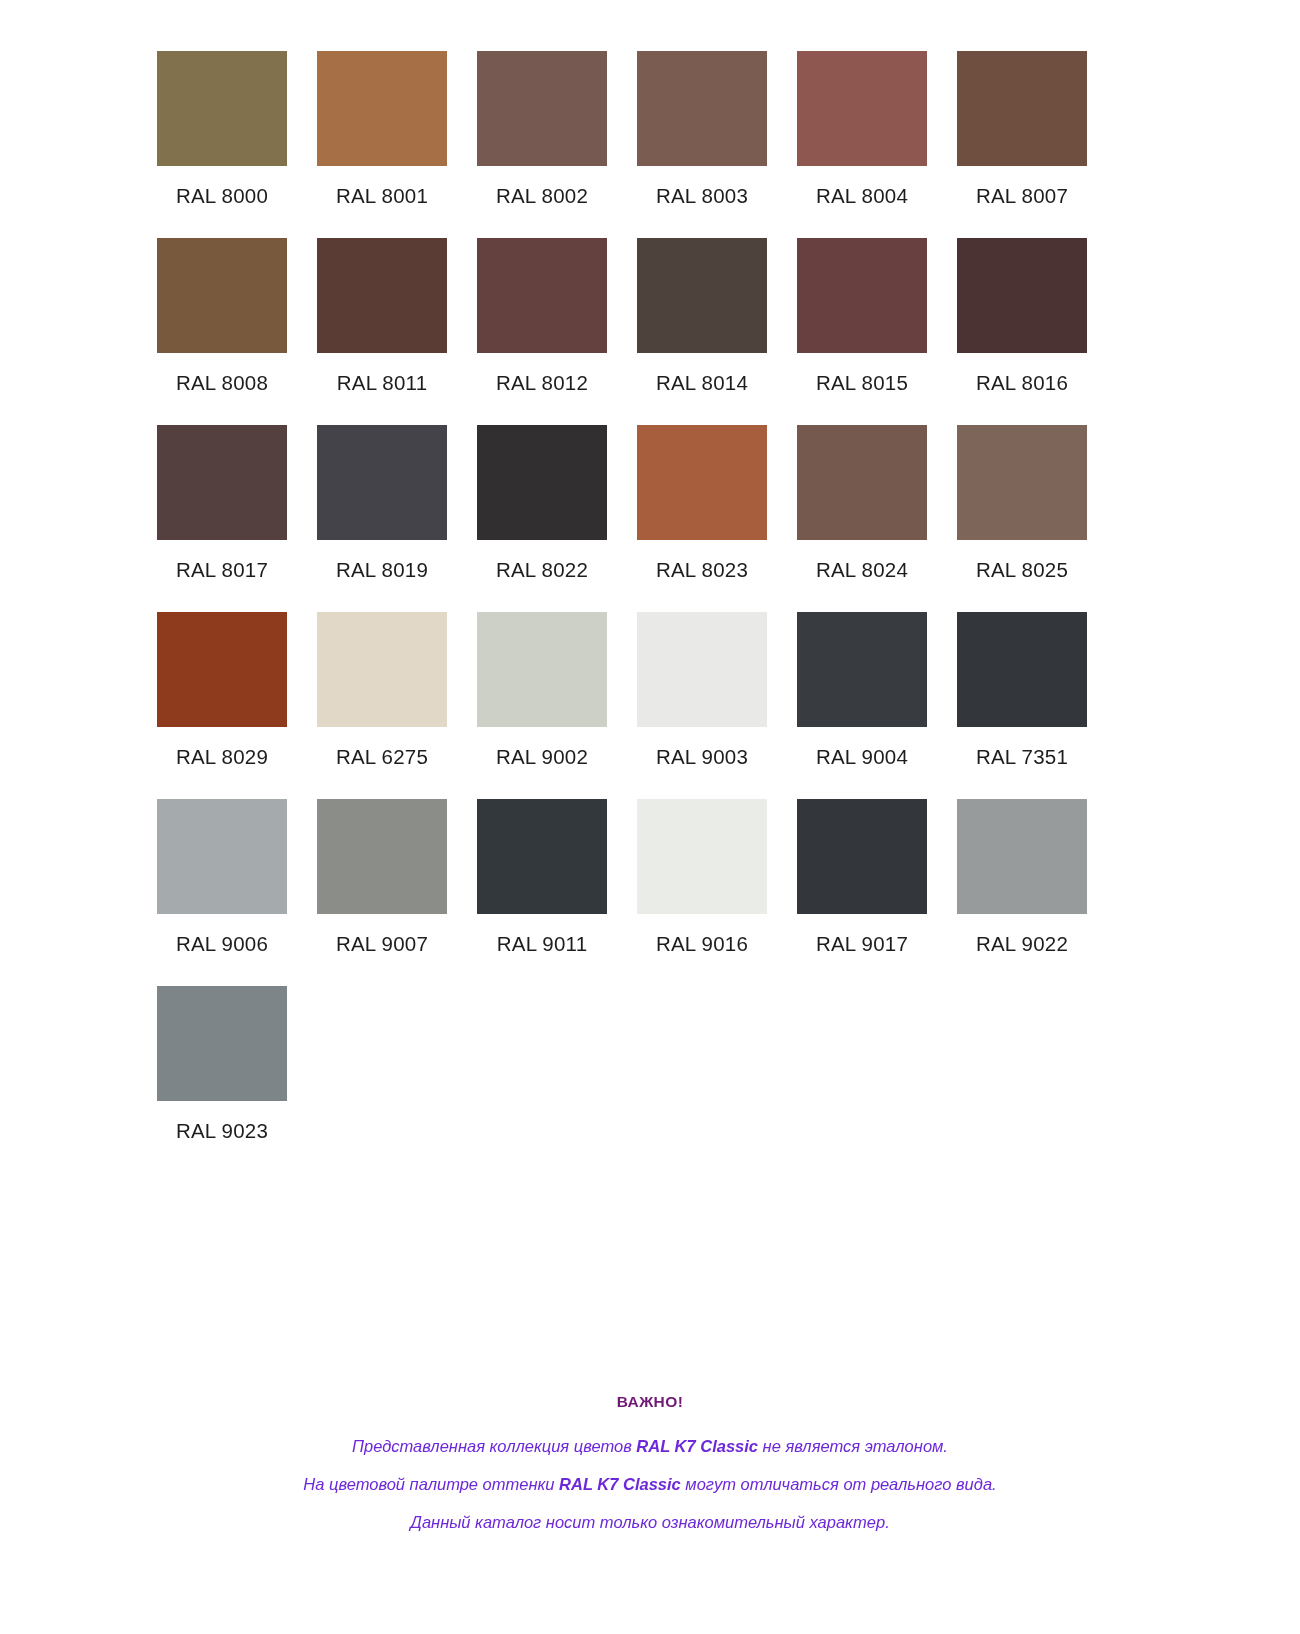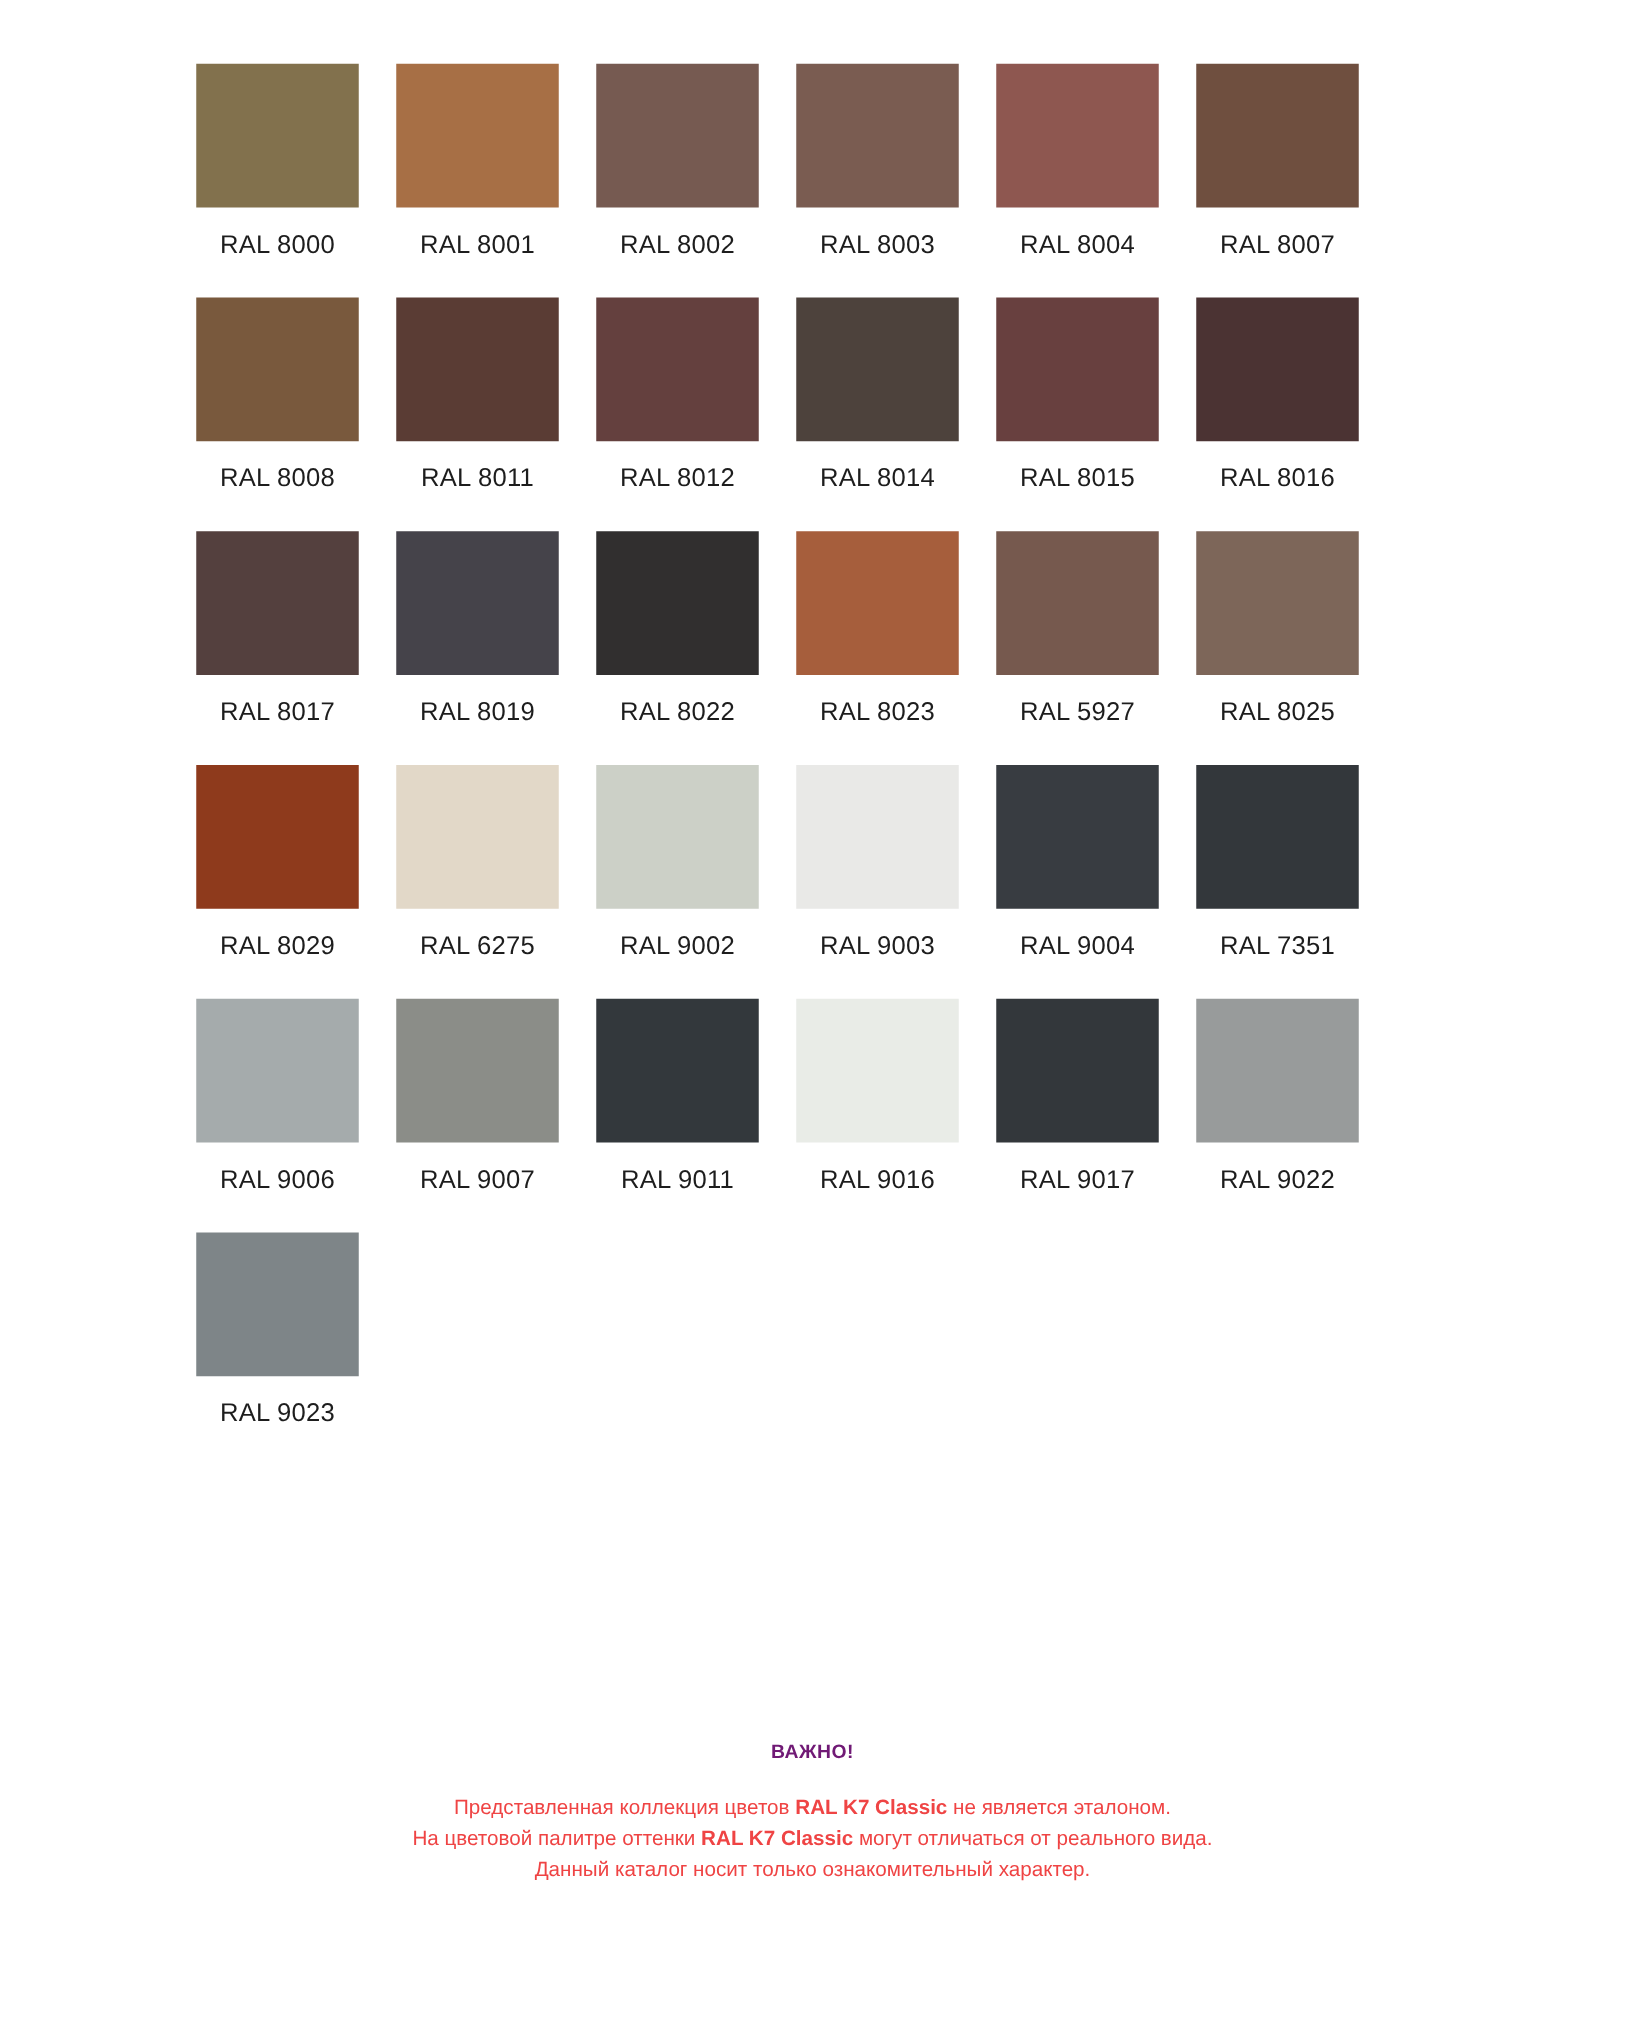--- a/index.html
+++ b/index.html
@@ -78,23 +78,24 @@
     font-weight: 700;
     letter-spacing: 0.4px;
     color: #701a75;
     margin: 0 0 23px 0;
     line-height: 18px;
   }
 
   .footer-line {
     font-size: 16.5px;
     line-height: 25px;
-    color: #ef4444;
-    margin: 0;
+    color: #6d28d9;
+    margin: 13px;
     white-space: nowrap;
+    font-style: italic;
   }
 
   .footer-line b {
     font-weight: 700;
   }
 </style>
 </head>
 <body>
 
 <div class="page">
@@ -159,21 +160,21 @@
       <div class="cell">
         <div class="chip" style="background: rgb(49, 47, 47);"></div>
         <div class="chip-label">RAL 8022</div>
       </div>
       <div class="cell">
         <div class="chip" style="background: rgb(166, 94, 60);"></div>
         <div class="chip-label">RAL 8023</div>
       </div>
       <div class="cell">
         <div class="chip" style="background: rgb(118, 89, 78);"></div>
-        <div class="chip-label">RAL 5927</div>
+        <div class="chip-label">RAL 8024</div>
       </div>
       <div class="cell">
         <div class="chip" style="background: rgb(125, 102, 89);"></div>
         <div class="chip-label">RAL 8025</div>
       </div>
       <div class="cell">
         <div class="chip" style="background: rgb(142, 58, 28);"></div>
         <div class="chip-label">RAL 8029</div>
       </div>
       <div class="cell">

